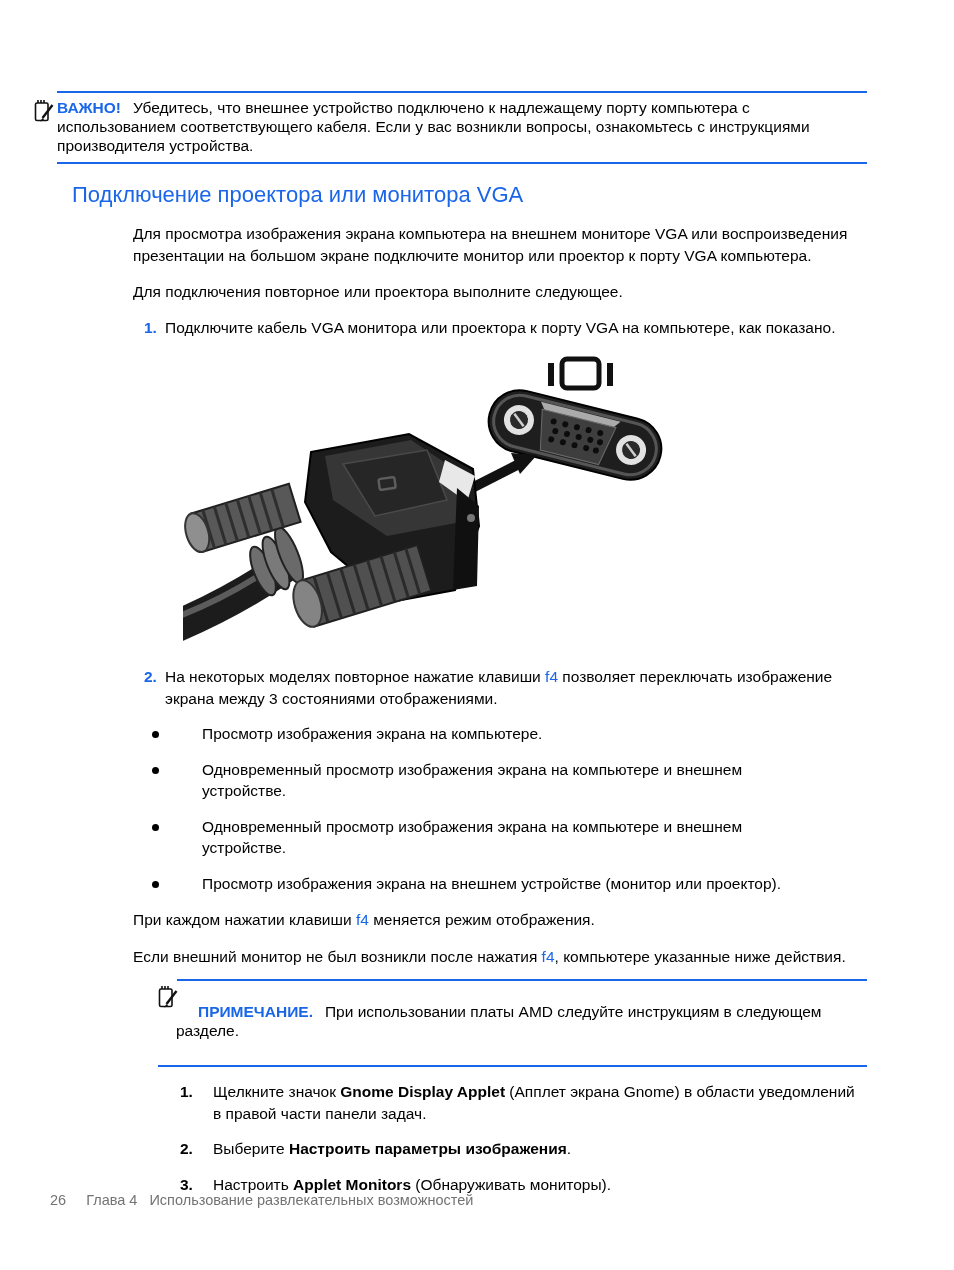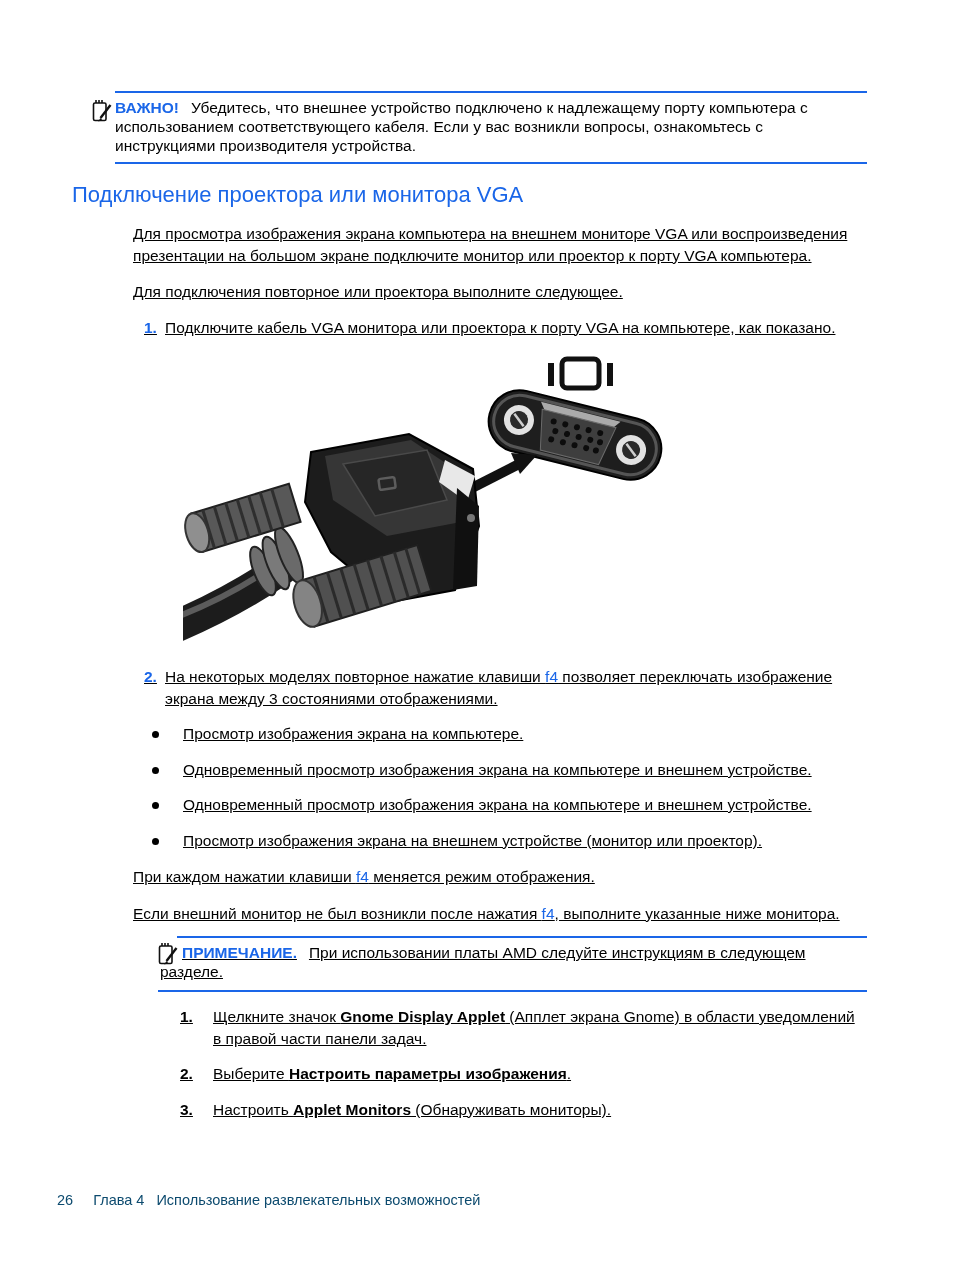--- a/index.html
+++ b/index.html
@@ -6,67 +6,67 @@
   html,body { margin:0; padding:0; background:#ffffff; }
   .page {
     position:relative; width:954px; height:1270px; background:#fff;
     font-family:"Liberation Sans", sans-serif; color:#000;
     font-size:15.5px; line-height:21.5px; overflow:hidden;
   }
   .accent { color:var(--accent); }
 
   
   .callout-important{
-    position:relative; margin:91px 87px 0 115px;
+    position:relative; margin:91px 87px 0 57px;
     border-top:2px solid var(--accent); border-bottom:2px solid var(--accent);
     padding:5px 2px 7px 0; line-height:19px;
   }
   .callout-important .pad-icon{ position:absolute; left:-23px; top:6px; }
   .callout-label{ font-weight:bold; color:var(--accent); margin-right:12px; }
 
   .callout-note{
     position:relative; margin:12px 0 0 25px;
     border-bottom:2px solid var(--accent);
     padding:5px 2px 7px 0; line-height:19px;
   }
   .callout-note .rule-top{ position:absolute; top:0; left:19px; right:0; border-top:2px solid var(--accent); }
   .callout-note .pad-icon{ position:absolute; left:0; top:6px; }
-  .callout-note p{ margin:2px; text-indent:22px; }
+  .callout-note p{ margin:18px; text-indent:22px; }
 
   
   h1{
     margin:17px 0 0 72px; font-size:22px; line-height:27px;
     font-weight:normal; color:var(--accent);
   }
-  .content{ margin:0 87px 0 133px;text-decoration:underline; }
+  .content{ margin:0 87px 0 133px; }
   p.body{ margin:15px 0 0 0; }
 
   
   .oitem{ display:flex; margin:14px 0 0 11px; }
   .onum{ flex:none; width:21px; font-weight:bold; color:var(--accent); }
   .otext{ flex:1; }
 
   
   .step{ display:flex; margin:14px 0 0 47px; }
   .snum{ flex:none; width:33px; font-weight:bold; color:#000; }
   .stext{ flex:1; }
 
   
   .bitem{ display:flex; margin:14px 0 0 19px; padding-right:42px; }
   .bdot{ flex:none; width:7px; height:7px; border-radius:50%; background:#000; margin:8px 24px 0 0; }
-  .btext{ flex:1; }
+  .btext{ flex:1;margin-left:19px; }
 
   b{ font-weight:bold; }
 
   
   .figure{ position:relative; height:302px; margin-top:12px; }
   .figure svg{ position:absolute; left:50px; top:0; }
 
   
-  .footer{ position:absolute; top:1190px; left:57px; font-size:14.5px; color:#0c4a6e; }
+  .footer{ position:absolute; top:1190px; left:50px; font-size:14.5px; color:#737373; }
   .footer .chapter{ margin-left:20px; }
   .footer .ftitle{ margin-left:12px; }
 </style>
 </head>
 <body>
 
 <div class="page">
 
   <div class="callout-important">
     <span class="pad-icon">
@@ -213,21 +213,21 @@
       <span class="bdot"></span>
       <span class="btext">Одновременный просмотр изображения экрана на компьютере и внешнем устройстве.</span>
     </div>
     <div class="bitem">
       <span class="bdot"></span>
       <span class="btext">Просмотр изображения экрана на внешнем устройстве (монитор или проектор).</span>
     </div>
 
     <p class="body"><span>При каждом нажатии клавиши </span><span class="accent">f4</span><span> меняется режим отображения.</span></p>
 
-    <p class="body"><span>Если внешний монитор не был возникли после нажатия </span><span class="accent">f4</span><span>, выполните указанные ниже монитора.</span></p>
+    <p class="body"><span>Если внешний монитор не был возникли после нажатия </span><span class="accent">f4</span><span>, компьютере указанные ниже действия.</span></p>
 
     <div class="callout-note">
       <span class="rule-top"></span>
       <span class="pad-icon">
         <svg width="20" height="25" viewBox="0 0 20 25">
           <g stroke="#111" stroke-width="1.6" fill="none">
             <line x1="4" y1="1" x2="4" y2="4"></line>
               <line x1="7" y1="1" x2="7" y2="4"></line>
               <line x1="10" y1="1" x2="10" y2="4"></line>
             <rect x="1.5" y="4" width="12.5" height="17.5" rx="1.5" fill="#fff"></rect>

